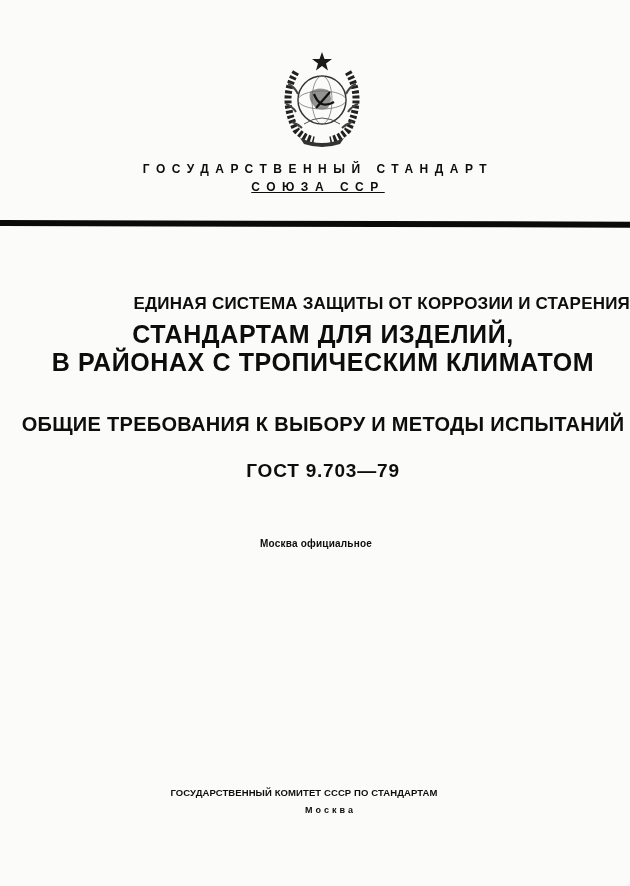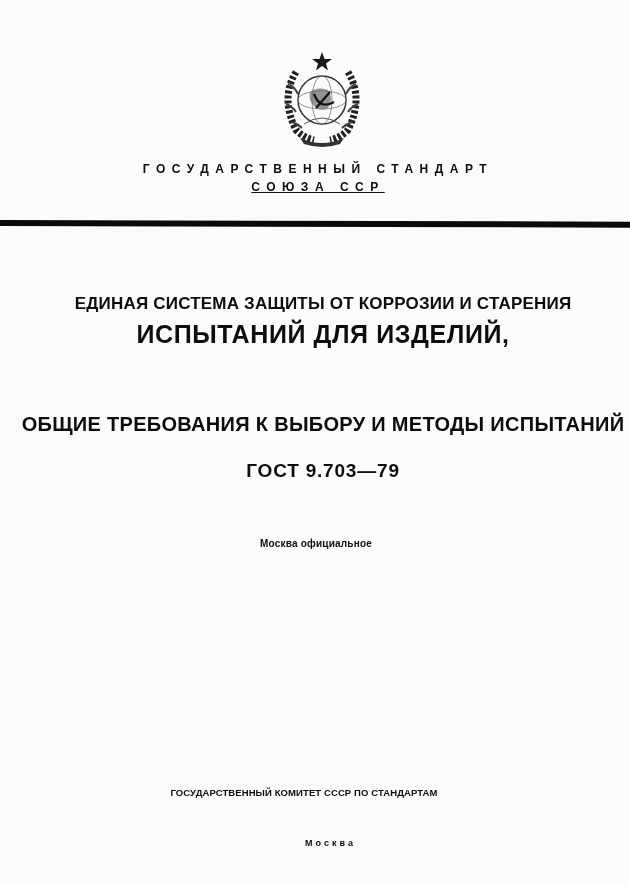--- a/index.html
+++ b/index.html
@@ -55,21 +55,21 @@
       height: 6px;
       background: #0a0a0a;
       transform: rotate(0.15deg);
       transform-origin: left center;
     }
     .series {
       position: absolute;
       left: 0;
       width: 630px;
       top: 294px;
-      text-align: center;
+      text-align: right;
       font-weight: bold;
       font-size: 17px;
       letter-spacing: 0.2px;
       padding-left: 16px;
       box-sizing: border-box;
     }
     .title {
       position: absolute;
       left: 0;
       width: 630px;
@@ -128,21 +128,21 @@
       font-weight: bold;
       font-size: 9.5px;
       letter-spacing: 0.1px;
       padding-left: 16px;
       box-sizing: border-box;
     }
     .city {
       position: absolute;
       left: 0;
       width: 630px;
-      top: 838px;
+      top: 805px;
       text-align: center;
       font-weight: bold;
       font-size: 9px;
       letter-spacing: 3px;
       padding-left: 31px;
       box-sizing: border-box;
     }
   </style>
 </head>
 <body>
@@ -173,21 +173,22 @@
 </div>
 
 <div class="header-line1">ГОСУДАРСТВЕННЫЙ СТАНДАРТ</div>
 <div class="header-line2">СОЮЗА ССР</div>
 
 <div class="rule"></div>
 
 <div class="series">ЕДИНАЯ СИСТЕМА ЗАЩИТЫ ОТ КОРРОЗИИ И СТАРЕНИЯ</div>
 
 <div class="title">
-  <div>ИСПЫТАНИЙ ДЛЯ ИЗДЕЛИЙ,</div>
+  <div>СТАНДАРТАМ ДЛЯ ИЗДЕЛИЙ,</div>
+  <div>В РАЙОНАХ С ТРОПИЧЕСКИМ КЛИМАТОМ</div>
 </div>
 
 <div class="subtitle">ОБЩИЕ ТРЕБОВАНИЯ К ВЫБОРУ И МЕТОДЫ ИСПЫТАНИЙ</div>
 
 <div class="gost">ГОСТ 9.703—79</div>
 
 <div class="edition">Москва официальное</div>
 
 <div class="publisher">ГОСУДАРСТВЕННЫЙ КОМИТЕТ СССР ПО СТАНДАРТАМ</div>
 <div class="city">Москва</div>

